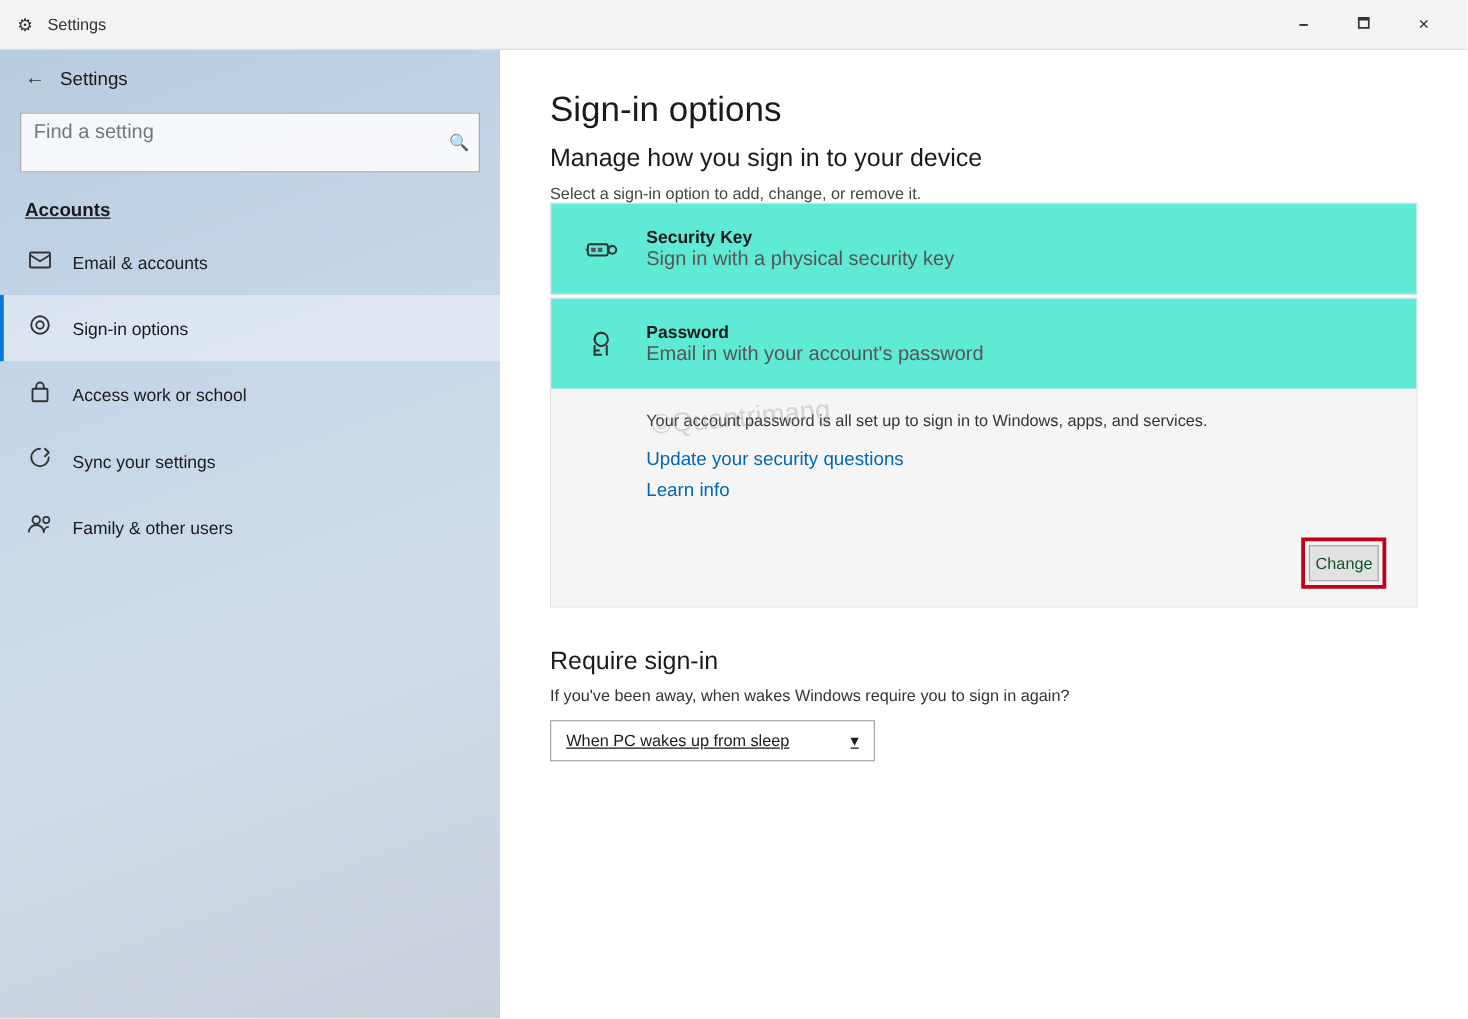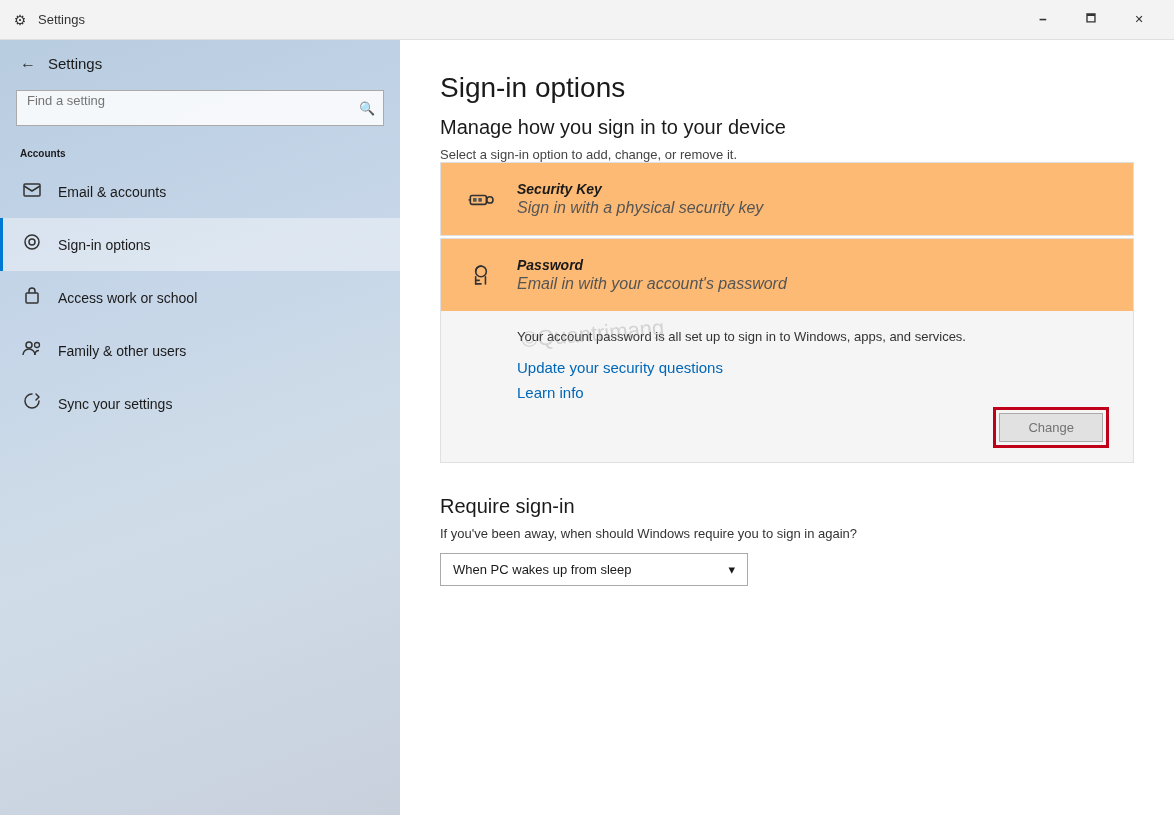--- a/index.html
+++ b/index.html
@@ -92,42 +92,43 @@
       color: #1a1a1a;
       font-weight: 400;
     }
 
     .sidebar-search {
       margin: 4px 16px 8px 16px;
       position: relative;
     }
     .sidebar-search input {
       width: 100%;
-      height: 36px;
+      height: 48px;
       border: 1px solid #aaa;
       background: rgba(255,255,255,0.85);
       padding: 0 36px 16px 10px;
-      font-size: 13px;
+      font-size: 16px;
       outline: none;
       color: #333;
     }
     .search-icon-btn {
       position: absolute;
       right: 8px;
       top: 50%;
       transform: translateY(-50%);
       font-size: 13px;
       color: #555;
     }
 
     .sidebar-section-title {
       padding: 14px 16px 6px 20px;
-      font-size: 10px;
+      font-size: 15px;
       font-weight: 600;
       color: #1a1a1a;
+      text-decoration: underline;
     }
 
     .sidebar-item {
       display: flex;
       align-items: center;
       gap: 14px;
       padding: 14px 20px;
       cursor: pointer;
       color: #1a1a1a;
       font-size: 14px;
@@ -185,22 +186,21 @@
       border: 1px solid #e0e0e0;
       margin-bottom: 2px;
     }
 
     .signin-option-header {
       display: flex;
       align-items: center;
       gap: 16px;
       padding: 16px 20px;
       cursor: pointer;
-      background: #fdba74;
-      font-style: italic;
+      background: #5eead4;
     }
 
     .signin-option-icon {
       width: 40px;
       height: 40px;
       display: flex;
       align-items: center;
       justify-content: center;
       flex-shrink: 0;
     }
@@ -232,27 +232,27 @@
     .signin-link {
       display: block;
       color: #0067b8;
       font-size: 15px;
       text-decoration: none;
       margin-bottom: 8px;
       cursor: pointer;
     }
 
     .change-btn {
-      margin-top: 4px;
-      padding: 6px 28px;
+      margin-top: 27px;
+      padding: 6px 4px;
       background: #e1e1e1;
       border: 1px solid #aaa;
       font-size: 13px;
       cursor: pointer;
-      color: #737373;
+      color: #14532d;
       outline: 3px solid #c0001a;
       outline-offset: 3px;
     }
 
     
     .require-section {
       margin-top: 32px;
     }
 
     .require-question {
@@ -263,22 +263,23 @@
 
     .sleep-dropdown {
       display: flex;
       align-items: center;
       border: 1px solid #aaa;
       padding: 8px 12px;
       background: #fff;
       font-size: 13px;
       color: #1a1a1a;
       cursor: pointer;
-      width: 308px;
+      width: 260px;
       justify-content: space-between;
+      text-decoration: underline;
     }
 
     
     .watermark {
       position: absolute;
       font-size: 22px;
       color: rgba(150,150,150,0.35);
       pointer-events: none;
       transform: rotate(-5deg);
       white-space: nowrap;
@@ -345,37 +346,37 @@
           <rect x="4" y="8" width="12" height="10" rx="1" stroke="#333" stroke-width="1.5"></rect>
           <path d="M7 8V6a3 3 0 016 0v2" stroke="#333" stroke-width="1.5"></path>
         </svg>
       </span>
       <span>Access work or school</span>
     </div>
 
     <div class="sidebar-item">
       <span class="sidebar-item-icon">
         <svg width="20" height="20" viewBox="0 0 20 20" fill="none">
+          <path d="M17 10a7 7 0 11-7-7" stroke="#333" stroke-width="1.5" stroke-linecap="round"></path>
+          <path d="M14 3l3 3-3 3" stroke="#333" stroke-width="1.5" stroke-linecap="round" stroke-linejoin="round"></path>
+        </svg>
+      </span>
+      <span>Sync your settings</span>
+    </div>
+
+    <div class="sidebar-item">
+      <span class="sidebar-item-icon">
+        <svg width="20" height="20" viewBox="0 0 20 20" fill="none">
           <circle cx="7" cy="7" r="3" stroke="#333" stroke-width="1.5"></circle>
           <path d="M1 17c0-3.314 2.686-6 6-6s6 2.686 6 6" stroke="#333" stroke-width="1.5"></path>
           <circle cx="15" cy="7" r="2.5" stroke="#333" stroke-width="1.3"></circle>
           <path d="M13 17c0-2.5 1.5-4.5 4-4.5" stroke="#333" stroke-width="1.3"></path>
         </svg>
       </span>
       <span>Family &amp; other users</span>
-    </div>
-
-    <div class="sidebar-item">
-      <span class="sidebar-item-icon">
-        <svg width="20" height="20" viewBox="0 0 20 20" fill="none">
-          <path d="M17 10a7 7 0 11-7-7" stroke="#333" stroke-width="1.5" stroke-linecap="round"></path>
-          <path d="M14 3l3 3-3 3" stroke="#333" stroke-width="1.5" stroke-linecap="round" stroke-linejoin="round"></path>
-        </svg>
-      </span>
-      <span>Sync your settings</span>
     </div>
   </div>
 
   <div class="main">
     <h1 class="page-title">Sign-in options</h1>
 
     <h2 class="section-title">Manage how you sign in to your device</h2>
     <p class="section-subtitle">Select a sign-in option to add, change, or remove it.</p>
 
     <div class="signin-option">
@@ -422,20 +423,20 @@
         <a class="signin-link">Update your security questions</a>
         <a class="signin-link">Learn info</a>
         <div style="display:flex; justify-content: flex-end; padding-right: 10px;">
           <button class="change-btn">Change</button>
         </div>
       </div>
     </div>
 
     <div class="require-section">
       <h2 class="section-title">Require sign-in</h2>
-      <p class="require-question">If you've been away, when should Windows require you to sign in again?</p>
+      <p class="require-question">If you've been away, when wakes Windows require you to sign in again?</p>
       <div class="sleep-dropdown">
         <span>When PC wakes up from sleep</span>
         <span>▾</span>
       </div>
     </div>
   </div>
 </div>
 
 </body></html>

